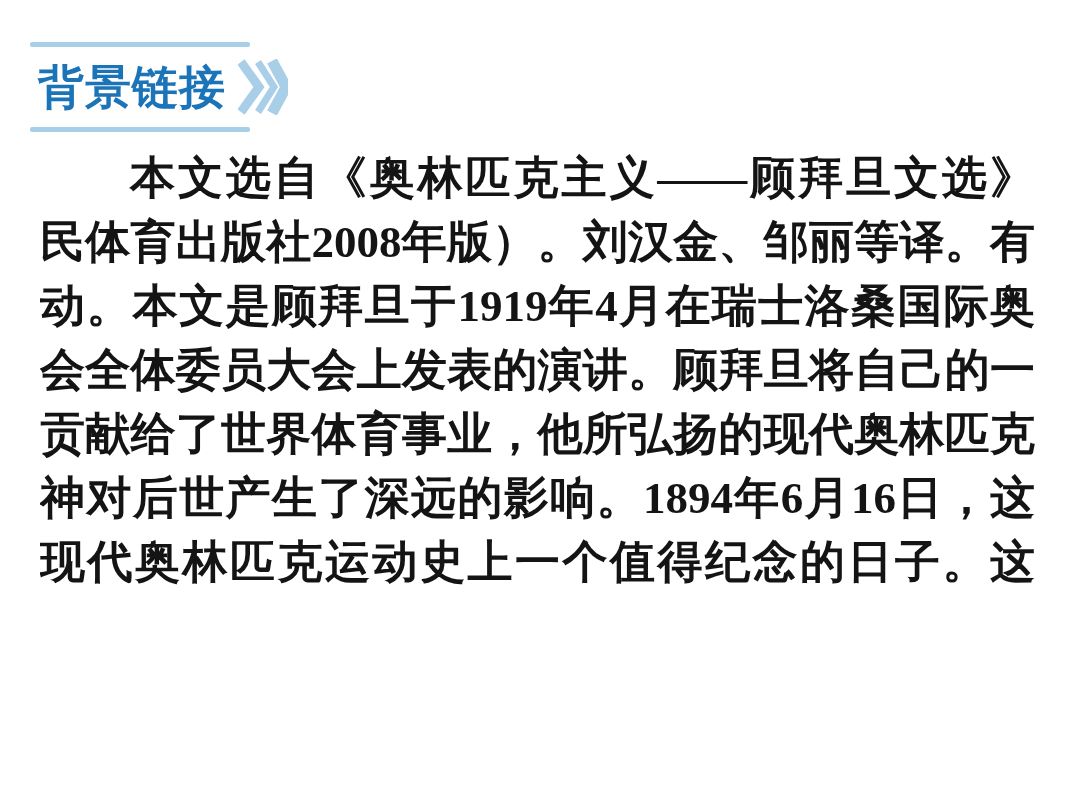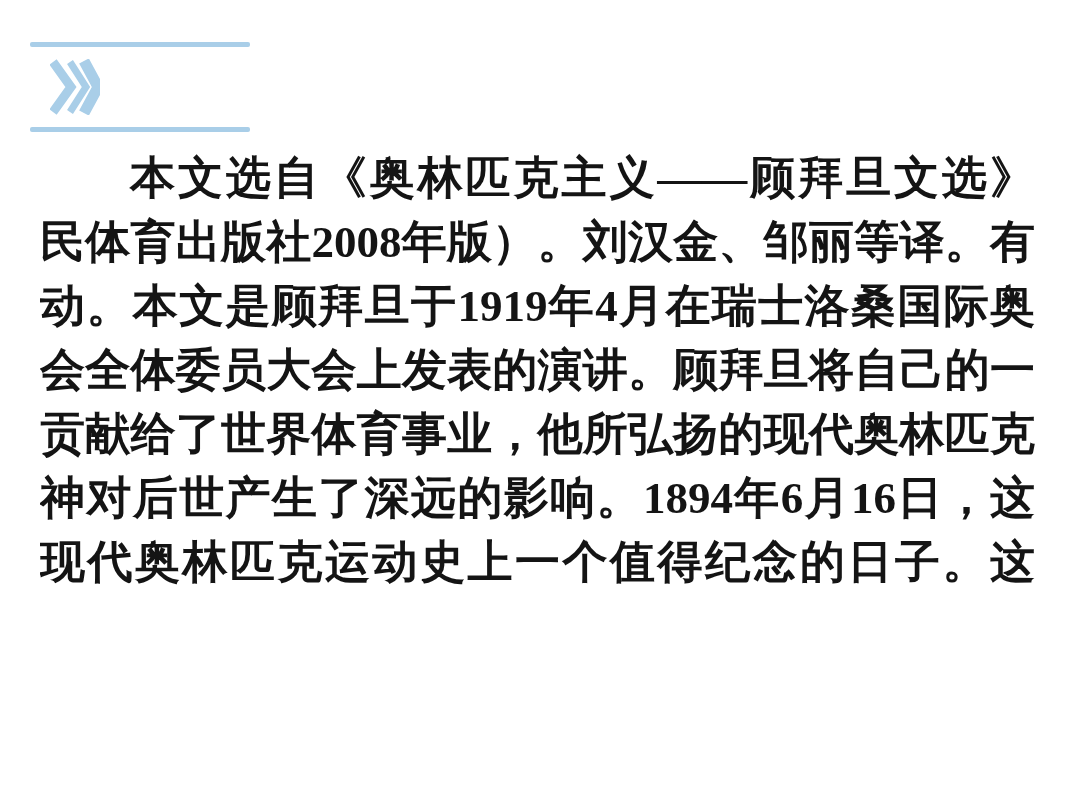--- a/index.html
+++ b/index.html
@@ -66,20 +66,21 @@
   .text-line.last  { text-align-last: left; }
 </style>
 </head>
 <body>
 
 <div class="slide">
 
   <div class="header">
     <div class="rule"></div>
     <div class="header-row">
+      <span class="header-title">背景链接</span>
       <span class="chevrons">
         <svg width="50" height="56" viewBox="0 0 50 56" fill="none" xmlns="http://www.w3.org/2000/svg">
           <path d="M3 3 L21 28 L3 53" stroke="#a9cee8" stroke-width="9" fill="none"></path>
           <path d="M20 3 L36 28 L20 53" stroke="#a9cee8" stroke-width="7" fill="none"></path>
           <path d="M34 2 L48 28 L34 54" stroke="#a9cee8" stroke-width="11" fill="none"></path>
         </svg>
       </span>
     </div>
     <div class="rule"></div>
   </div>

